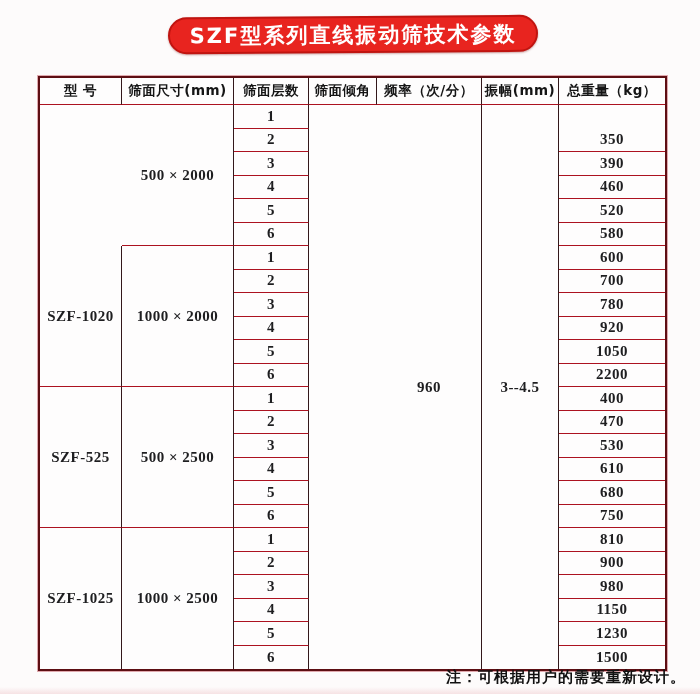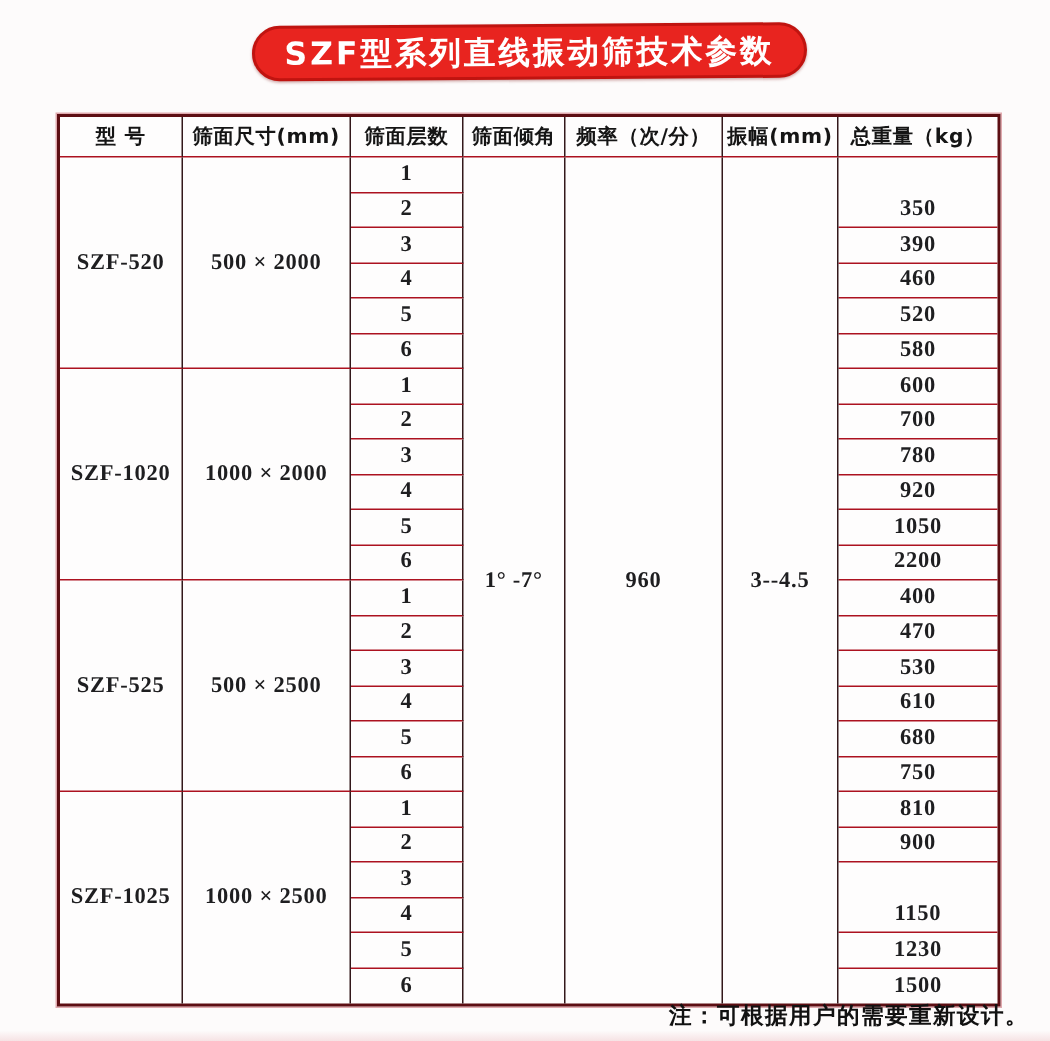--- a/index.html
+++ b/index.html
@@ -100,21 +100,20 @@
 
 <div class="table-wrap">
   <div class="param-table">
       <div class="cell header-cell" style="grid-area: 1 / 1 / span 1;">型 号</div>
       <div class="cell header-cell" style="grid-area: 1 / 2 / span 1;">筛面尺寸(mm)</div>
       <div class="cell header-cell" style="grid-area: 1 / 3 / span 1;">筛面层数</div>
       <div class="cell header-cell" style="grid-area: 1 / 4 / span 1;">筛面倾角</div>
       <div class="cell header-cell" style="grid-area: 1 / 5 / span 1;">频率（次/分）</div>
       <div class="cell header-cell no-right" style="grid-area: 1 / 7 / span 1;">总重量（kg）</div>
       <div class="cell header-cell" style="grid-area: 1 / 6 / span 1;">振幅(mm)</div>
-      <div class="cell num" style="grid-area: 2 / 1 / span 6;">SZF-520</div>
       <div class="cell num" style="grid-area: 2 / 2 / span 6;">500 × 2000</div>
       <div class="cell num" style="grid-area: 2 / 3 / span 1;">1</div>
       <div class="cell num" style="grid-area: 3 / 3 / span 1;">2</div>
       <div class="cell num no-right" style="grid-area: 3 / 7 / span 1;">350</div>
       <div class="cell num" style="grid-area: 4 / 3 / span 1;">3</div>
       <div class="cell num no-right" style="grid-area: 4 / 7 / span 1;">390</div>
       <div class="cell num" style="grid-area: 5 / 3 / span 1;">4</div>
       <div class="cell num no-right" style="grid-area: 5 / 7 / span 1;">460</div>
       <div class="cell num" style="grid-area: 6 / 3 / span 1;">5</div>
       <div class="cell num no-right" style="grid-area: 6 / 7 / span 1;">520</div>
@@ -148,26 +147,26 @@
       <div class="cell num no-right" style="grid-area: 18 / 7 / span 1;">680</div>
       <div class="cell num" style="grid-area: 19 / 3 / span 1;">6</div>
       <div class="cell num no-right" style="grid-area: 19 / 7 / span 1;">750</div>
       <div class="cell num no-bottom" style="grid-area: 20 / 1 / span 6;">SZF-1025</div>
       <div class="cell num no-bottom" style="grid-area: 20 / 2 / span 6;">1000 × 2500</div>
       <div class="cell num" style="grid-area: 20 / 3 / span 1;">1</div>
       <div class="cell num no-right" style="grid-area: 20 / 7 / span 1;">810</div>
       <div class="cell num" style="grid-area: 21 / 3 / span 1;">2</div>
       <div class="cell num no-right" style="grid-area: 21 / 7 / span 1;">900</div>
       <div class="cell num" style="grid-area: 22 / 3 / span 1;">3</div>
+      <div class="cell num no-right" style="grid-area: 22 / 7 / span 1;">980</div>
       <div class="cell num" style="grid-area: 23 / 3 / span 1;">4</div>
       <div class="cell num no-right" style="grid-area: 23 / 7 / span 1;">1150</div>
       <div class="cell num" style="grid-area: 24 / 3 / span 1;">5</div>
       <div class="cell num no-right" style="grid-area: 24 / 7 / span 1;">1230</div>
       <div class="cell num no-bottom" style="grid-area: 25 / 3 / span 1;">6</div>
       <div class="cell num no-right no-bottom" style="grid-area: 25 / 7 / span 1;">1500</div>
-      <div class="cell num no-bottom" style="grid-area: 2 / 4 / span 24;">1° -7°</div>
       <div class="cell num no-bottom" style="grid-area: 2 / 5 / span 24;">960</div>
       <div class="cell num no-bottom" style="grid-area: 2 / 6 / span 24;">3--4.5</div>
     </div>
 </div>
 
 <div class="note">注：可根据用户的需要重新设计。</div>
 <div class="bottom-haze"></div>
 
 </body></html>

